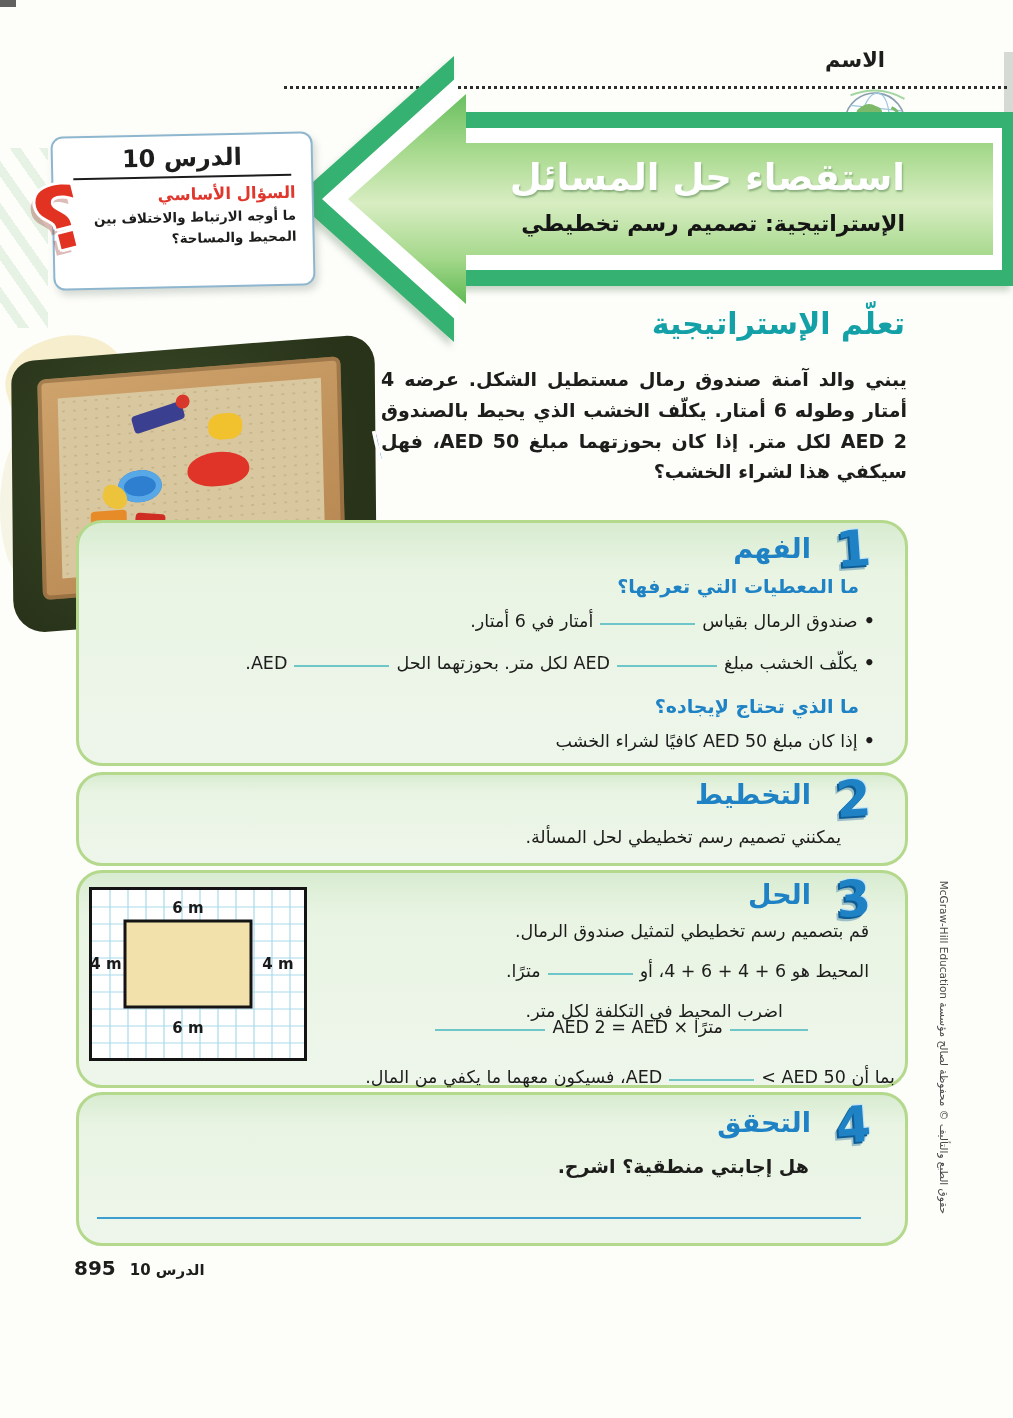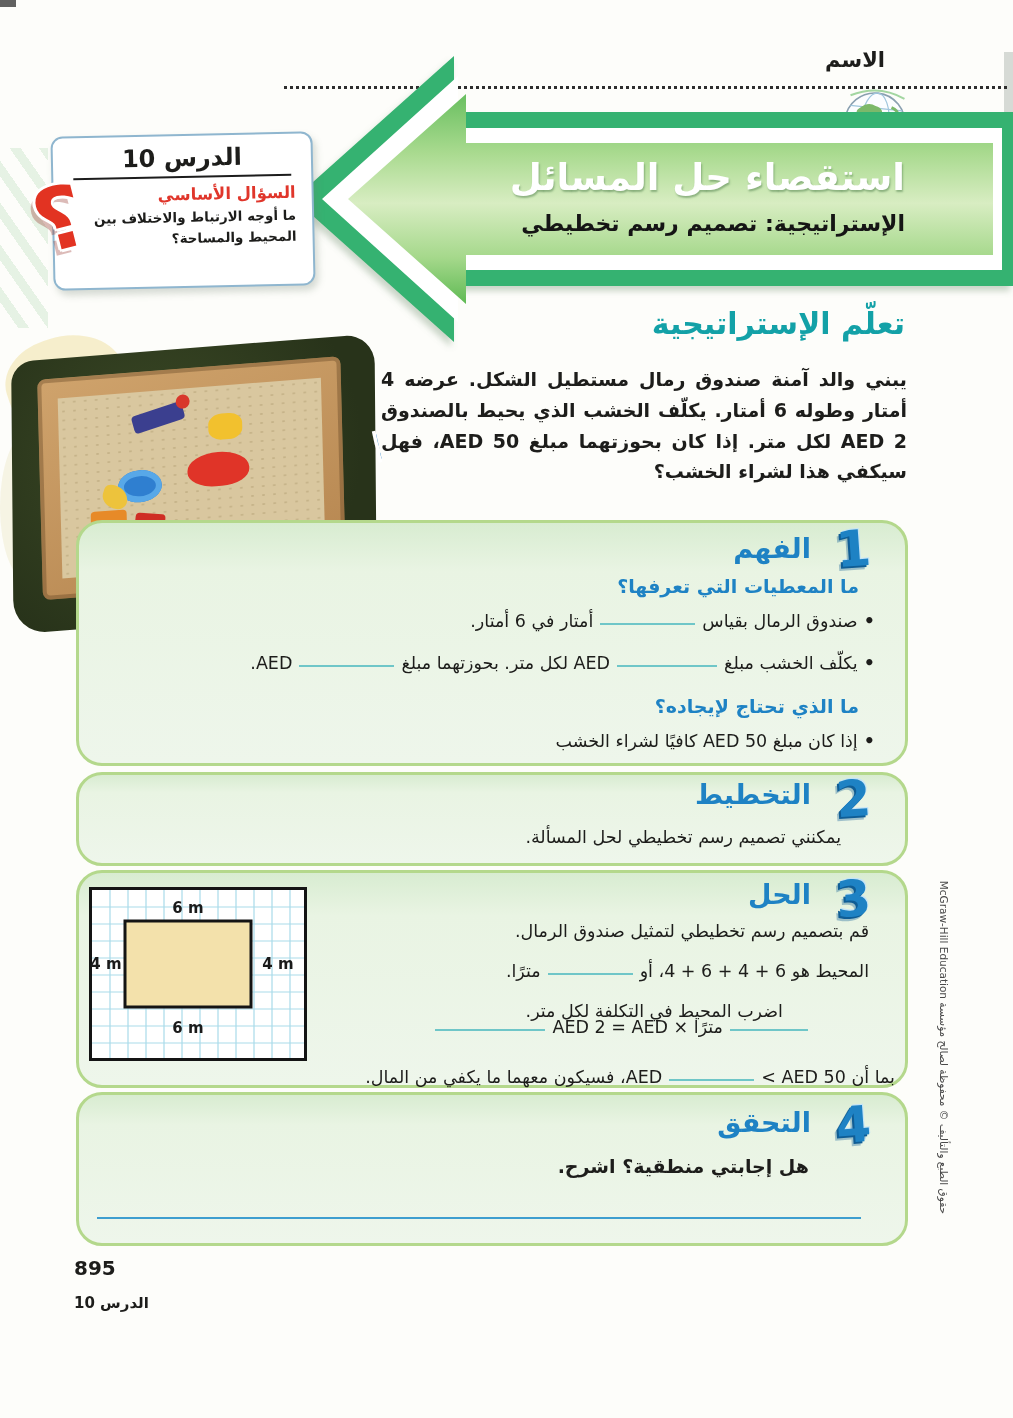--- a/index.html
+++ b/index.html
@@ -57,21 +57,21 @@
     text-shadow:-2px 2px 0 #0f5d95,-4px 4px 0 rgba(15,93,149,.35),1px -1px 0 #c3e4f7;}
   .step-head{position:absolute;right:94px;top:10px;font-size:27px;font-weight:800;color:#1e82c4;}
   .sub-head{position:absolute;font-size:19px;font-weight:800;color:#1e82c4;direction:rtl;}
   .line{position:absolute;font-size:17.5px;direction:rtl;white-space:nowrap;}
   .bullet::before{content:"• ";font-weight:700;}
   .blank{display:inline-block;border-bottom:2.5px solid #6fc6c8;height:3px;margin:0 7px;vertical-align:2px;}
   .w78{width:78px;} .w85{width:85px;} .w95{width:95px;} .w100{width:100px;} .w110{width:110px;}
   .grid-box{position:absolute;left:10px;top:14px;}
   .answer-line{position:absolute;left:18px;right:44px;top:122px;border-top:2.5px solid #3e9ecf;height:0;}
   
-  .footer{left:74px;top:1256px;display:flex;align-items:baseline;gap:14px;flex-direction:column;}
+  .footer{left:74px;top:1256px;display:flex;align-items:baseline;gap:14px;}
   .footer-page{font-size:20px;font-weight:800;}
   .footer-lesson{font-size:15px;font-weight:700;direction:rtl;}
   .copyright{left:950px;top:882px;width:332px;transform:rotate(90deg);transform-origin:top left;
     font-size:10.5px;color:#4a4a4a;direction:rtl;white-space:nowrap;}
   .globe{left:840px;top:86px;transform:rotate(6deg);}
 </style>
 </head>
 <body>
 
 <div class="abs corner-speck"></div>
@@ -146,21 +146,21 @@
 </div>
 
 <div class="panel" style="top:520px;height:246px;">
   <div class="step-num">1</div>
   <div class="step-head">الفهم</div>
   <div class="sub-head" style="right:46px;top:52px;">ما المعطيات التي تعرفها؟</div>
   <div class="line bullet" style="right:30px;top:88px;">
     <span>صندوق الرمال بقياس</span><span class="blank w95"></span><span>أمتار في 6 أمتار.</span>
   </div>
   <div class="line bullet" style="right:30px;top:130px;">
-    <span>يكلّف الخشب مبلغ</span><span class="blank w100"></span><span>AED لكل متر. بحوزتهما مبلغ</span><span class="blank w95"></span><span dir="rtl">AED.</span>
+    <span>يكلّف الخشب مبلغ</span><span class="blank w100"></span><span>AED لكل متر. بحوزتهما الحل</span><span class="blank w95"></span><span dir="rtl">AED.</span>
   </div>
   <div class="sub-head" style="right:46px;top:172px;">ما الذي تحتاج لإيجاده؟</div>
   <div class="line bullet" style="right:30px;top:208px;">إذا كان مبلغ AED 50 كافيًا لشراء الخشب</div>
 </div>
 
 <div class="panel" style="top:772px;height:94px;">
   <div class="step-num" style="top:-2px;">2</div>
   <div class="step-head" style="top:4px;">التخطيط</div>
   <div class="line" style="right:64px;top:52px;">يمكنني تصميم رسم تخطيطي لحل المسألة.</div>
 </div>

